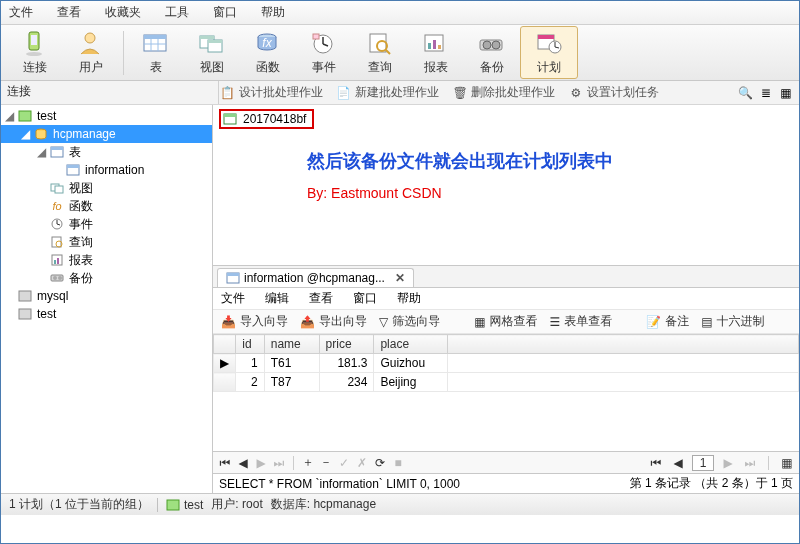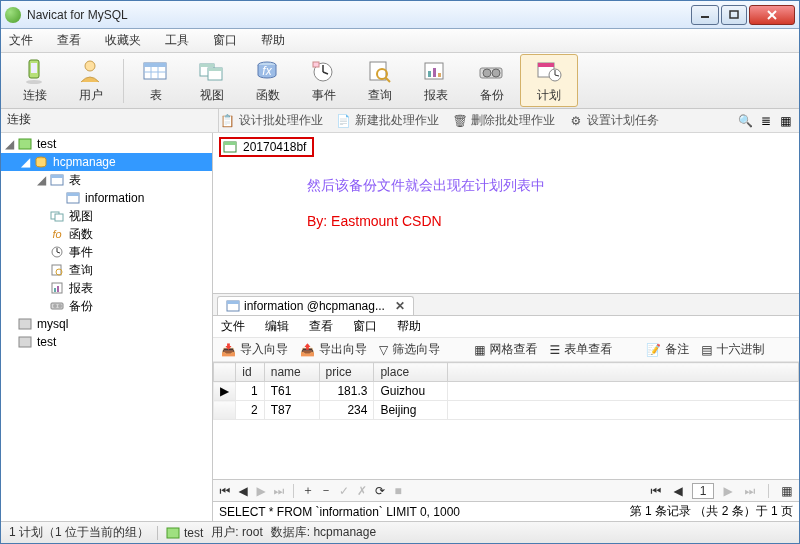--- a/index.html
+++ b/index.html
@@ -30,21 +30,21 @@
   .tree { padding:2px 0; }
   .trow { display:flex; align-items:center; height:18px; padding-left:4px;}
   .trow .twisty { width:12px; color:#777; }
   .trow .ticon { width:16px; height:14px; display:flex; align-items:center; justify-content:center; margin-right:4px;}
   .trow.sel { background:#3399ff; color:#fff; }
   .trow.sel .twisty { color:#fff;}
   .indent1 { padding-left:20px;} .indent2{padding-left:36px;} .indent3{padding-left:52px;}
   .main { flex:1; display:flex; flex-direction:column; position:relative; }
   .maintop { flex: 0 0 160px; position:relative; padding:4px; }
   .filechip { position:absolute; left:6px; top:4px; border:2px solid #d70000; padding:1px 6px 1px 2px; display:flex; align-items:center; gap:4px; background:#fff;}
-  .annot { position:absolute; left:94px; top:44px; color:#8b5cf6; font-size:14px;}
+  .annot { position:absolute; left:94px; top:44px; color:#1d4ed8; font-size:18px;font-weight:bold;}
   .annot2 { position:absolute; left:94px; top:80px; color:#e80000; font-size:14px;}
   .mainbottom { flex:1; border-top:1px solid #c8c8c8; display:flex; flex-direction:column; min-height:0; }
   .tabstrip { height:22px; background:#f3f3f3; display:flex; align-items:flex-end; padding-left:4px; border-bottom:1px solid #c8c8c8;}
   .tab { display:flex; align-items:center; gap:4px; background:#fff; border:1px solid #c8c8c8; border-bottom:none; padding:2px 8px; border-radius:3px 3px 0 0;}
   .tab .x { margin-left:6px; color:#555; font-weight:bold;}
   .submenu { height:22px; display:flex; align-items:center; gap:20px; padding:0 8px; border-bottom:1px solid #e6e6e6;}
   .subsub { height:24px; display:flex; align-items:center; gap:12px; padding:0 8px; border-bottom:1px solid #e6e6e6; background:#fafafa;}
   .subsub .item { display:flex; align-items:center; gap:4px; color:#333; }
   .grid { flex:1; overflow:auto; position:relative; min-height:0;}
   table.data { border-collapse:collapse; width:100%; }
@@ -60,42 +60,20 @@
   .statusbar { height:22px; background:linear-gradient(#f7f7f7,#e8e8e8); border-top:1px solid #c8c8c8; display:flex; align-items:center; padding:0 8px; color:#333; gap:8px;}
   .sbsep { width:1px; height:14px; background:#c0c0c0;}
   svg { display:block; }
   .rightend { margin-left:auto; display:flex; align-items:center; gap:6px;}
 </style>
 </head>
 <body>
 
 <div class="window">
 
-  <div class="titlebar">
-    <div class="icon"></div>
-    <div class="title">Navicat for MySQL</div>
-    <div class="winbtns">
-      <div class="winbtn min">
-          <svg width="10" height="10">
-            <line x1="1" y1="7" x2="9" y2="7" stroke="#333" stroke-width="2"></line>
-          </svg>
-        </div>
-      <div class="winbtn max">
-          <svg width="10" height="10">
-            <rect x="1" y="1" width="8" height="7" fill="none" stroke="#333" stroke-width="1.5"></rect>
-          </svg>
-        </div>
-      <div class="winbtn close">
-          <svg width="12" height="10">
-            <line x1="2" y1="1" x2="10" y2="9" stroke="#fff" stroke-width="2"></line>
-            <line x1="10" y1="1" x2="2" y2="9" stroke="#fff" stroke-width="2"></line>
-          </svg>
-        </div>
-    </div>
-  </div>
 
   <div class="menubar">
     <span>文件</span>
     <span>查看</span>
     <span>收藏夹</span>
     <span>工具</span>
     <span>窗口</span>
     <span>帮助</span>
   </div>
 

